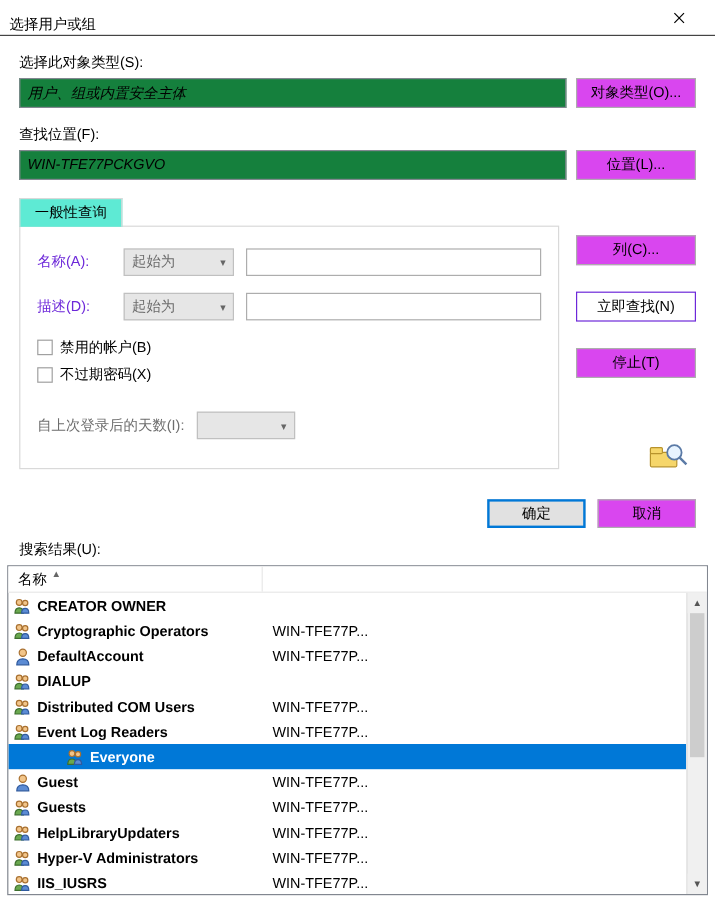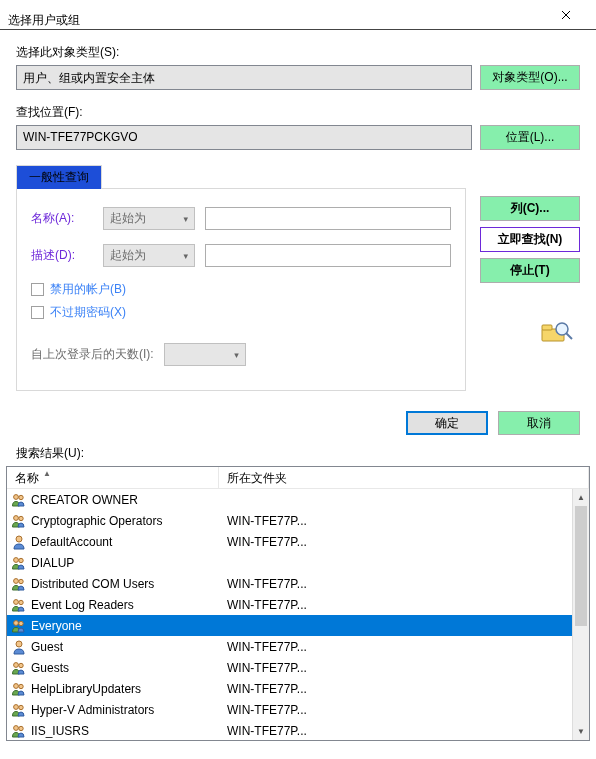--- a/index.html
+++ b/index.html
@@ -28,30 +28,31 @@
     font-size: 14px; font-family: sans-serif;
   }
   .client {
     padding: 14px 16px 0 16px;
   }
   .field-label { font-size: 12px; margin-bottom: 4px; }
   .row { display: flex; align-items: stretch; gap: 8px; margin-bottom: 14px; }
   .textfield {
     flex: 1;
     border: 1px solid #828790;
-    background: #e5e5e5;
+    background: #15803d;
     padding: 4px 6px;
     height: 25px;
     font-size: 12px;
+    font-style: italic;
   }
   .btn {
     width: 100px;
     height: 25px;
     border: 1px solid #adadad;
-    background: #86efac;
+    background: #d946ef;
     font-size: 12px;
     display: flex;
     align-items: center;
     justify-content: center;
     cursor: default;
   }
   .btn.primary {
     border: 2px solid #0078d7;
     background: #e1e1e1;
   }
@@ -67,21 +68,21 @@
   .tabs-left {
     flex: 1;
   }
   .tabstrip {
     display: flex;
     height: 24px;
   }
   .tab {
     border: 1px solid #d9d9d9;
     border-bottom: none;
-    background: #1d4ed8;
+    background: #5eead4;
     padding: 3px 12px;
     font-size: 12px;
     position: relative;
     top: 1px;
     z-index: 2;
   }
   .tabpanel {
     border: 1px solid #d9d9d9;
     padding: 18px 14px 24px 14px;
     position: relative;
@@ -115,39 +116,38 @@
     font-size: 9px; color: #666;
   }
   .text-in {
     flex: 1;
     height: 23px;
     border: 1px solid #adadad;
     background: #fff;
   }
   .chk-row {
     display: flex; align-items: center; gap: 6px; margin-bottom: 6px;
-    color: #3b82f6;
+    color: #000000;
   }
   .chk {
     width: 13px; height: 13px;
     border: 1px solid #a0a0a0;
     background: #fff;
   }
   .days-row {
     display: flex; align-items: center; gap: 10px;
     color: #6d6d6d;
     margin-top: 22px;
   }
   .side-buttons {
     display: flex;
     flex-direction: column;
-    gap: 6px;
+    gap: 22px;
     padding-top: 32px;
     width: 100px;
-    font-weight: bold;
   }
   .side-buttons .btn { width: 100px; }
   .search-ico {
     align-self: flex-end;
     margin-top: 30px;
     margin-right: 6px;
   }
   .dlg-buttons {
     display: flex;
     justify-content: flex-end;
@@ -217,27 +217,29 @@
   }
   .li-row {
     display: flex;
     align-items: center;
     height: 21px;
     font-size: 12px;
   }
   .li-row.selected {
     background: #0078d7;
     color: #fff;
+    padding-left: 44px;
   }
   .li-row .c1 {
     width: 212px;
     display: flex;
     align-items: center;
     gap: 4px;
     padding-left: 4px;
+    font-weight: bold;
   }
   .li-row .c2 {
     flex: 1;
     padding-left: 8px;
   }
   .ico {
     width: 16px; height: 16px;
     display: inline-block;
     flex-shrink: 0;
   }
@@ -336,23 +338,20 @@
 </div>
 
 <div class="results-label">搜索结果(U):</div>
 
 <div class="results">
   <div class="cols">
     <div class="col col1">
       <span>名称</span>
       <span class="sort-arrow">▲</span>
     </div>
-    <div class="col col2">
-      <span>所在文件夹</span>
-    </div>
   </div>
   <div class="list-wrap">
     <div class="list" id="results-list">
         <div class="li-row">
           <div class="c1">
             <span class="ico"><svg width="16" height="16" viewBox="0 0 16 16">
                 <circle cx="5" cy="5" r="2.4" fill="#f2c58a" stroke="#a9702f"></circle>
                 <circle cx="10" cy="5.5" r="2.2" fill="#f2c58a" stroke="#a9702f"></circle>
                 <path d="M1.5 14 Q1.5 9.5 5 9.5 Q8.5 9.5 8.5 14 Z" fill="#6aa84f" stroke="#3d6e2e"></path>
                 <path d="M7 14 Q7 10 10 10 Q13 10 13 14 Z" fill="#5b8bd4" stroke="#2f5a9e"></path>

